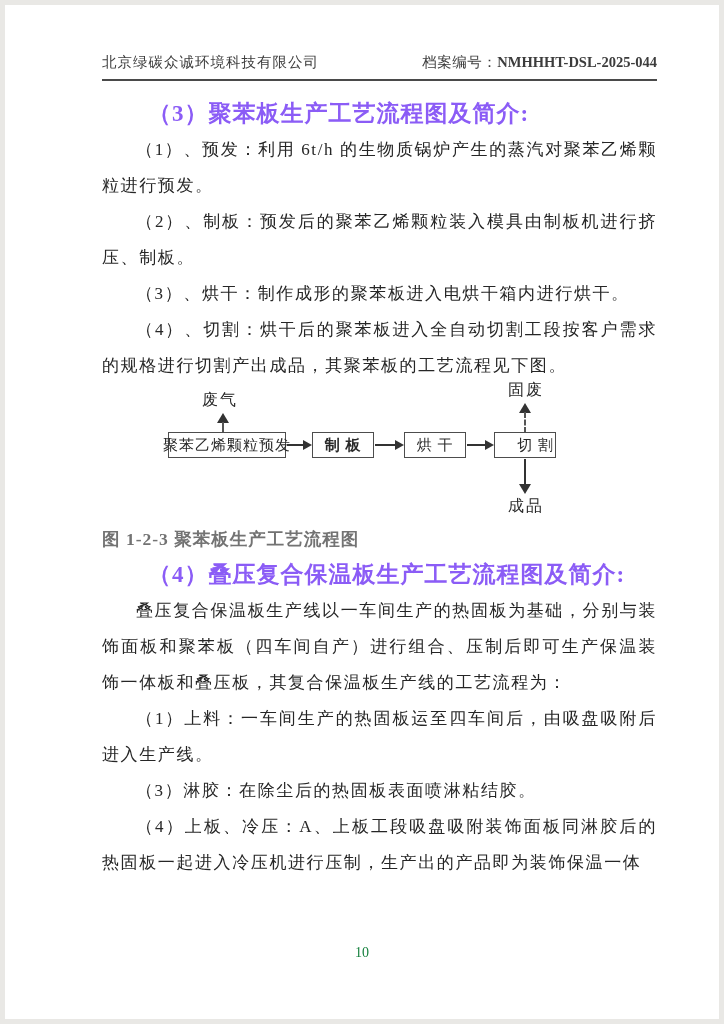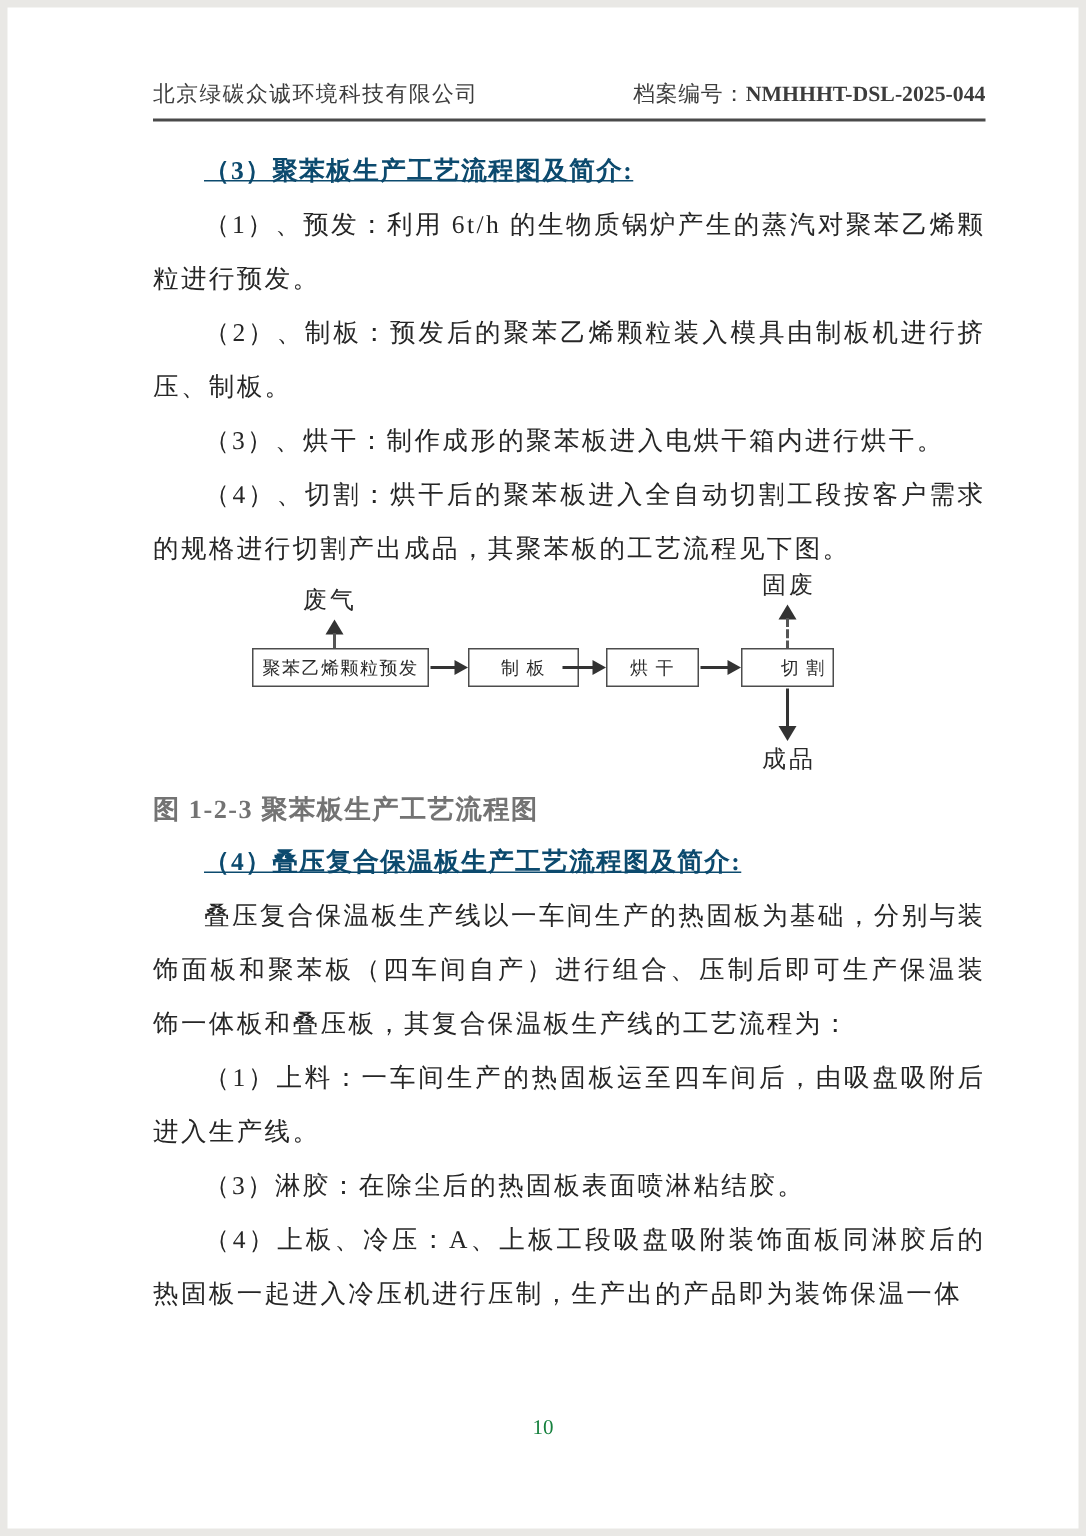--- a/index.html
+++ b/index.html
@@ -28,31 +28,31 @@
     letter-spacing: 1px;
     border-bottom: 2px solid #4a4a4a;
     padding-bottom: 7px;
   }
   .header .doc-no { letter-spacing: 0.5px; text-align: right; }
   .header .doc-no b { font-weight: 700; letter-spacing: 0; }
   
   .bodytext { font-size: 17px; line-height: 36px; letter-spacing: 1.6px; text-align: justify; }
   .bodytext p { margin: 0; text-indent: 2em; }
   h3.sec-heading {
-    font-size: 17px; font-weight: 700; color: #0c4a6e;
-    margin: 15px 0 0 0; text-indent: 2em; line-height: 36px; letter-spacing: 1px; text-decoration: underline;
+    font-size: 23px; font-weight: 700; color: #8b5cf6;
+    margin: 15px 0 0 0; text-indent: 2em; line-height: 36px; letter-spacing: 1px;
   }
   
   .diagram { position: relative; height: 140px; margin: -4px -62px 0 -97px; width: 714px; }
   .dg-label { position: absolute; font-size: 16px; letter-spacing: 2px; color: #2a2a2a; white-space: nowrap; }
   .dg-box {
     position: absolute; top: 52px; height: 26px;
     border: 1.5px solid #4d4d4d; background: #fff;
     display: flex; align-items: center; justify-content: center;
-    font-size: 12px; color: #2a2a2a; letter-spacing: 1px; white-space: nowrap;
+    font-size: 15px; color: #2a2a2a; letter-spacing: 1px; white-space: nowrap;
     box-sizing: border-box;
   }
   .hline { position: absolute; top: 64px; height: 2px; background: #333; }
   .head-right { position: absolute; top: 60px; width: 0; height: 0;
     border-top: 5px solid transparent; border-bottom: 5px solid transparent; border-left: 9px solid #333; }
   .vdash { position: absolute; width: 0; border-left: 2px dashed #555; }
   .vsolid { position: absolute; width: 2px; background: #333; }
   .head-up { position: absolute; width: 0; height: 0;
     border-left: 6px solid transparent; border-right: 6px solid transparent; border-bottom: 10px solid #333; }
   .head-down { position: absolute; width: 0; height: 0;
@@ -88,21 +88,21 @@
 
     <span class="dg-label" style="left:197px; top:10px;">废气</span>
     <span class="head-up" style="left:212px; top:33px;"></span>
     <span class="vdash" style="left:217px; top:42px; height:11px;"></span>
 
     <span class="dg-label" style="left:503px; top:0px;">固废</span>
     <span class="head-up" style="left:514px; top:23px;"></span>
     <span class="vdash" style="left:519px; top:32px; height:21px;"></span>
 
     <div class="dg-box" style="left:163px; width:118px;">聚苯乙烯颗粒预发</div>
-    <div class="dg-box" style="left:307px; width:74px;">制 板</div>
+    <div class="dg-box" style="left:307px; width:62px;font-weight:bold;">制 板</div>
     <div class="dg-box" style="left:399px; width:62px;">烘 干</div>
     <div class="dg-box" style="left:489px; width:62px;padding-left:21px;">切 割</div>
 
     <span class="hline" style="left:282px; width:17px;"></span>
     <span class="head-right" style="left:298px;"></span>
     <span class="hline" style="left:370px; width:21px;"></span>
     <span class="head-right" style="left:390px;"></span>
     <span class="hline" style="left:462px; width:19px;"></span>
     <span class="head-right" style="left:480px;"></span>
 

